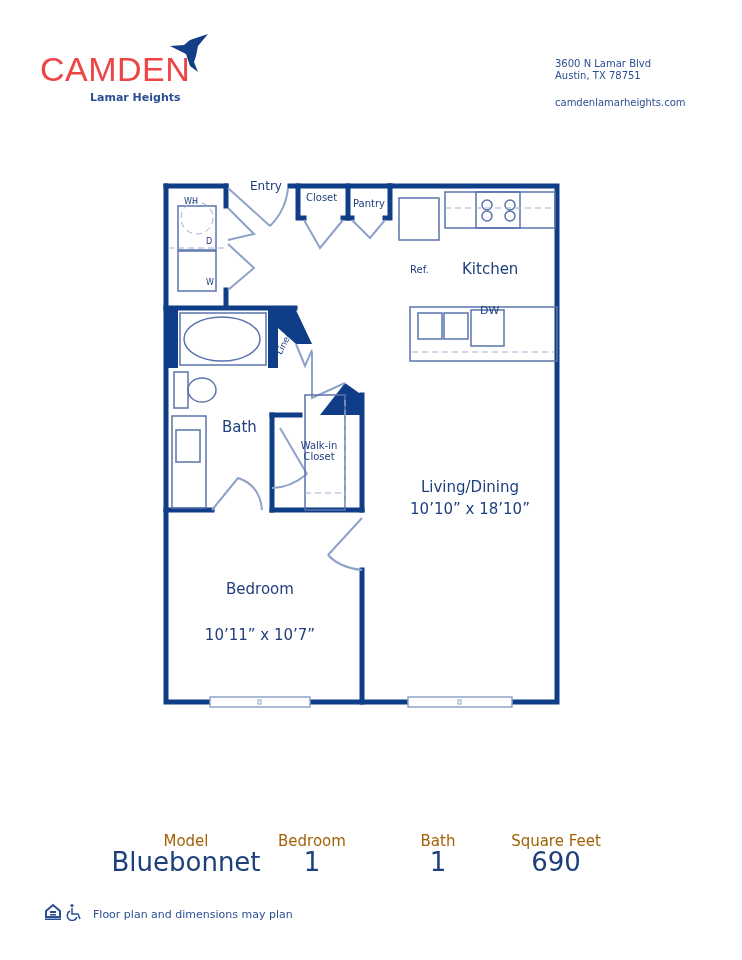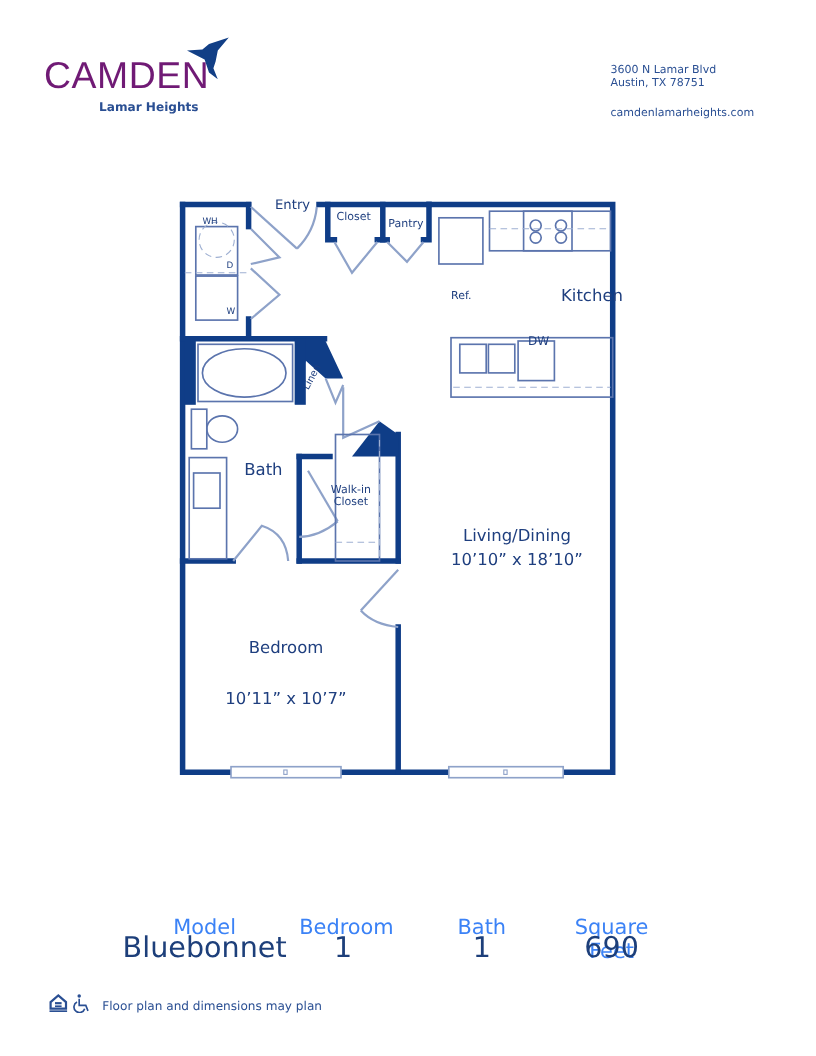--- a/index.html
+++ b/index.html
@@ -1,27 +1,27 @@
 <!DOCTYPE html>
 <html><head>
 <meta charset="utf-8">
 <style>
   html, body { margin:0; padding:0; background:#ffffff; }
   body { width:742px; height:960px; position:relative; overflow:hidden;
          font-family:"DejaVu Sans", "Liberation Sans", sans-serif; color:#1d3f7a; }
   .abs { position:absolute; }
-  .logo-word { left:40px; top:50px; font-size:34px; letter-spacing:0.5px; color:#701a75; font-family:"Liberation Sans", sans-serif; }
+  .logo-word { left:40px; top:50px; font-size:34px; letter-spacing:0.5px; color:#ef4444; font-family:"Liberation Sans", sans-serif; }
   .logo-sub { left:90px; top:91px; font-size:11px; font-weight:bold; color:#2a4f93; }
   .bird { left:168px; top:32px; width:46px; height:44px; }
   .addr { left:555px; top:58px; font-size:10px; line-height:12px; color:#2a4f93; }
   .site { left:555px; top:97px; font-size:10px; color:#2a4f93; }
   .plan { left:0; top:0; width:742px; height:960px; }
   .room-label { font-size:15px; color:#1f3f7f; text-align:center; }
   .small-label { font-size:10px; color:#1f3f7f; }
-  .footer-head { font-size:19px; color:#3b82f6; text-align:center; }
+  .footer-head { font-size:15px; color:#a16207; text-align:center; }
   .footer-val { font-size:26px; color:#1d3f7a; text-align:center; }
   .disclaimer { left:93px; top:908px; font-size:11px; color:#2a4f93; }
   .ico { top:903px; width:18px; height:18px; }
 </style>
 </head>
 <body>
 
 <div class="abs logo-word">CAMDEN</div>
 <svg class="abs bird" viewBox="0 0 46 44">
   <path d="M2 14 L16 13 L22 8 L40 2 L30 14 L28 24 L26 30 L30 40 L22 34 L18 22 Z" fill="#123f86"></path>
@@ -139,21 +139,21 @@
     <line x1="412" y1="352" x2="555" y2="352"></line>
     <line x1="345" y1="400" x2="345" y2="510"></line>
     <line x1="305" y1="493" x2="345" y2="493"></line>
   </g>
 </svg>
 
 <div class="abs small-label" style="left:250px;top:179px;font-size:12px;">Entry</div>
 <div class="abs small-label" style="left:306px;top:192px;">Closet</div>
 <div class="abs small-label" style="left:353px;top:198px;">Pantry</div>
 <div class="abs small-label" style="left:410px;top:220px;margin-top:44px;">Ref.</div>
-<div class="abs room-label" style="left:462px;top:260px;margin-left:48px;">Kitchen</div>
+<div class="abs room-label" style="left:462px;top:260px;">Kitchen</div>
 <div class="abs small-label" style="left:480px;top:304px;font-size:11px;text-align:right;">DW</div>
 <div class="abs small-label" style="left:184px;top:197px;font-size:8px;">WH</div>
 <div class="abs small-label" style="left:206px;top:237px;font-size:8px;">D</div>
 <div class="abs small-label" style="left:206px;top:278px;font-size:8px;">W</div>
 <div class="abs small-label" style="left:272px;top:338px;font-size:9px;transform:rotate(-62deg);">Linen</div>
 <div class="abs room-label" style="left:222px;top:418px;">Bath</div>
 <div class="abs small-label" style="left:297px;top:440px;text-align:center;width:44px;">
   <div>Walk-in</div>
   <div>Closet</div>
 </div>

